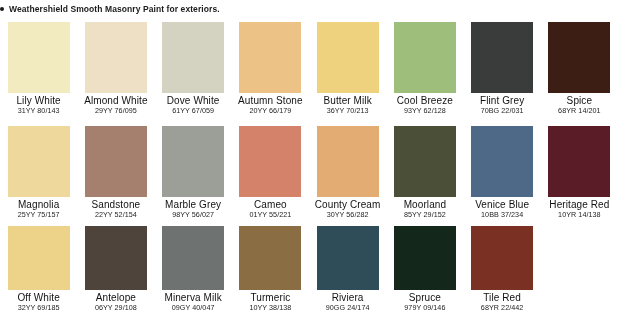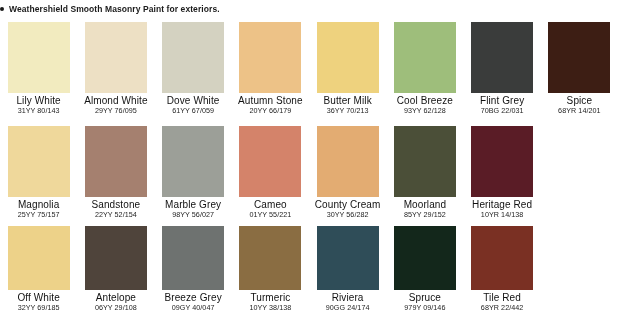--- a/index.html
+++ b/index.html
@@ -214,20 +214,27 @@
         </div>
       </div>
       <div class="cell">
         <div class="swatch" style="background-color: rgb(75, 79, 56);"></div>
         <div class="caption">
           <span class="cname">Moorland</span>
           <span class="ccode">85YY 29/152</span>
         </div>
       </div>
       <div class="cell">
+        <div class="swatch" style="background-color: rgb(78, 105, 135);"></div>
+        <div class="caption">
+          <span class="cname">Venice Blue</span>
+          <span class="ccode">10BB 37/234</span>
+        </div>
+      </div>
+      <div class="cell">
         <div class="swatch" style="background-color: rgb(90, 28, 38);"></div>
         <div class="caption">
           <span class="cname">Heritage Red</span>
           <span class="ccode">10YR 14/138</span>
         </div>
       </div>
     </div>
 
     <div class="row row-2">
       <div class="cell">
@@ -240,21 +247,21 @@
       <div class="cell">
         <div class="swatch" style="background-color: rgb(79, 68, 59);"></div>
         <div class="caption">
           <span class="cname">Antelope</span>
           <span class="ccode">06YY 29/108</span>
         </div>
       </div>
       <div class="cell">
         <div class="swatch" style="background-color: rgb(110, 114, 112);"></div>
         <div class="caption">
-          <span class="cname">Breeze Grey</span>
+          <span class="cname">Minerva Milk</span>
           <span class="ccode">09GY 40/047</span>
         </div>
       </div>
       <div class="cell">
         <div class="swatch" style="background-color: rgb(138, 109, 66);"></div>
         <div class="caption">
           <span class="cname">Turmeric</span>
           <span class="ccode">10YY 38/138</span>
         </div>
       </div>

